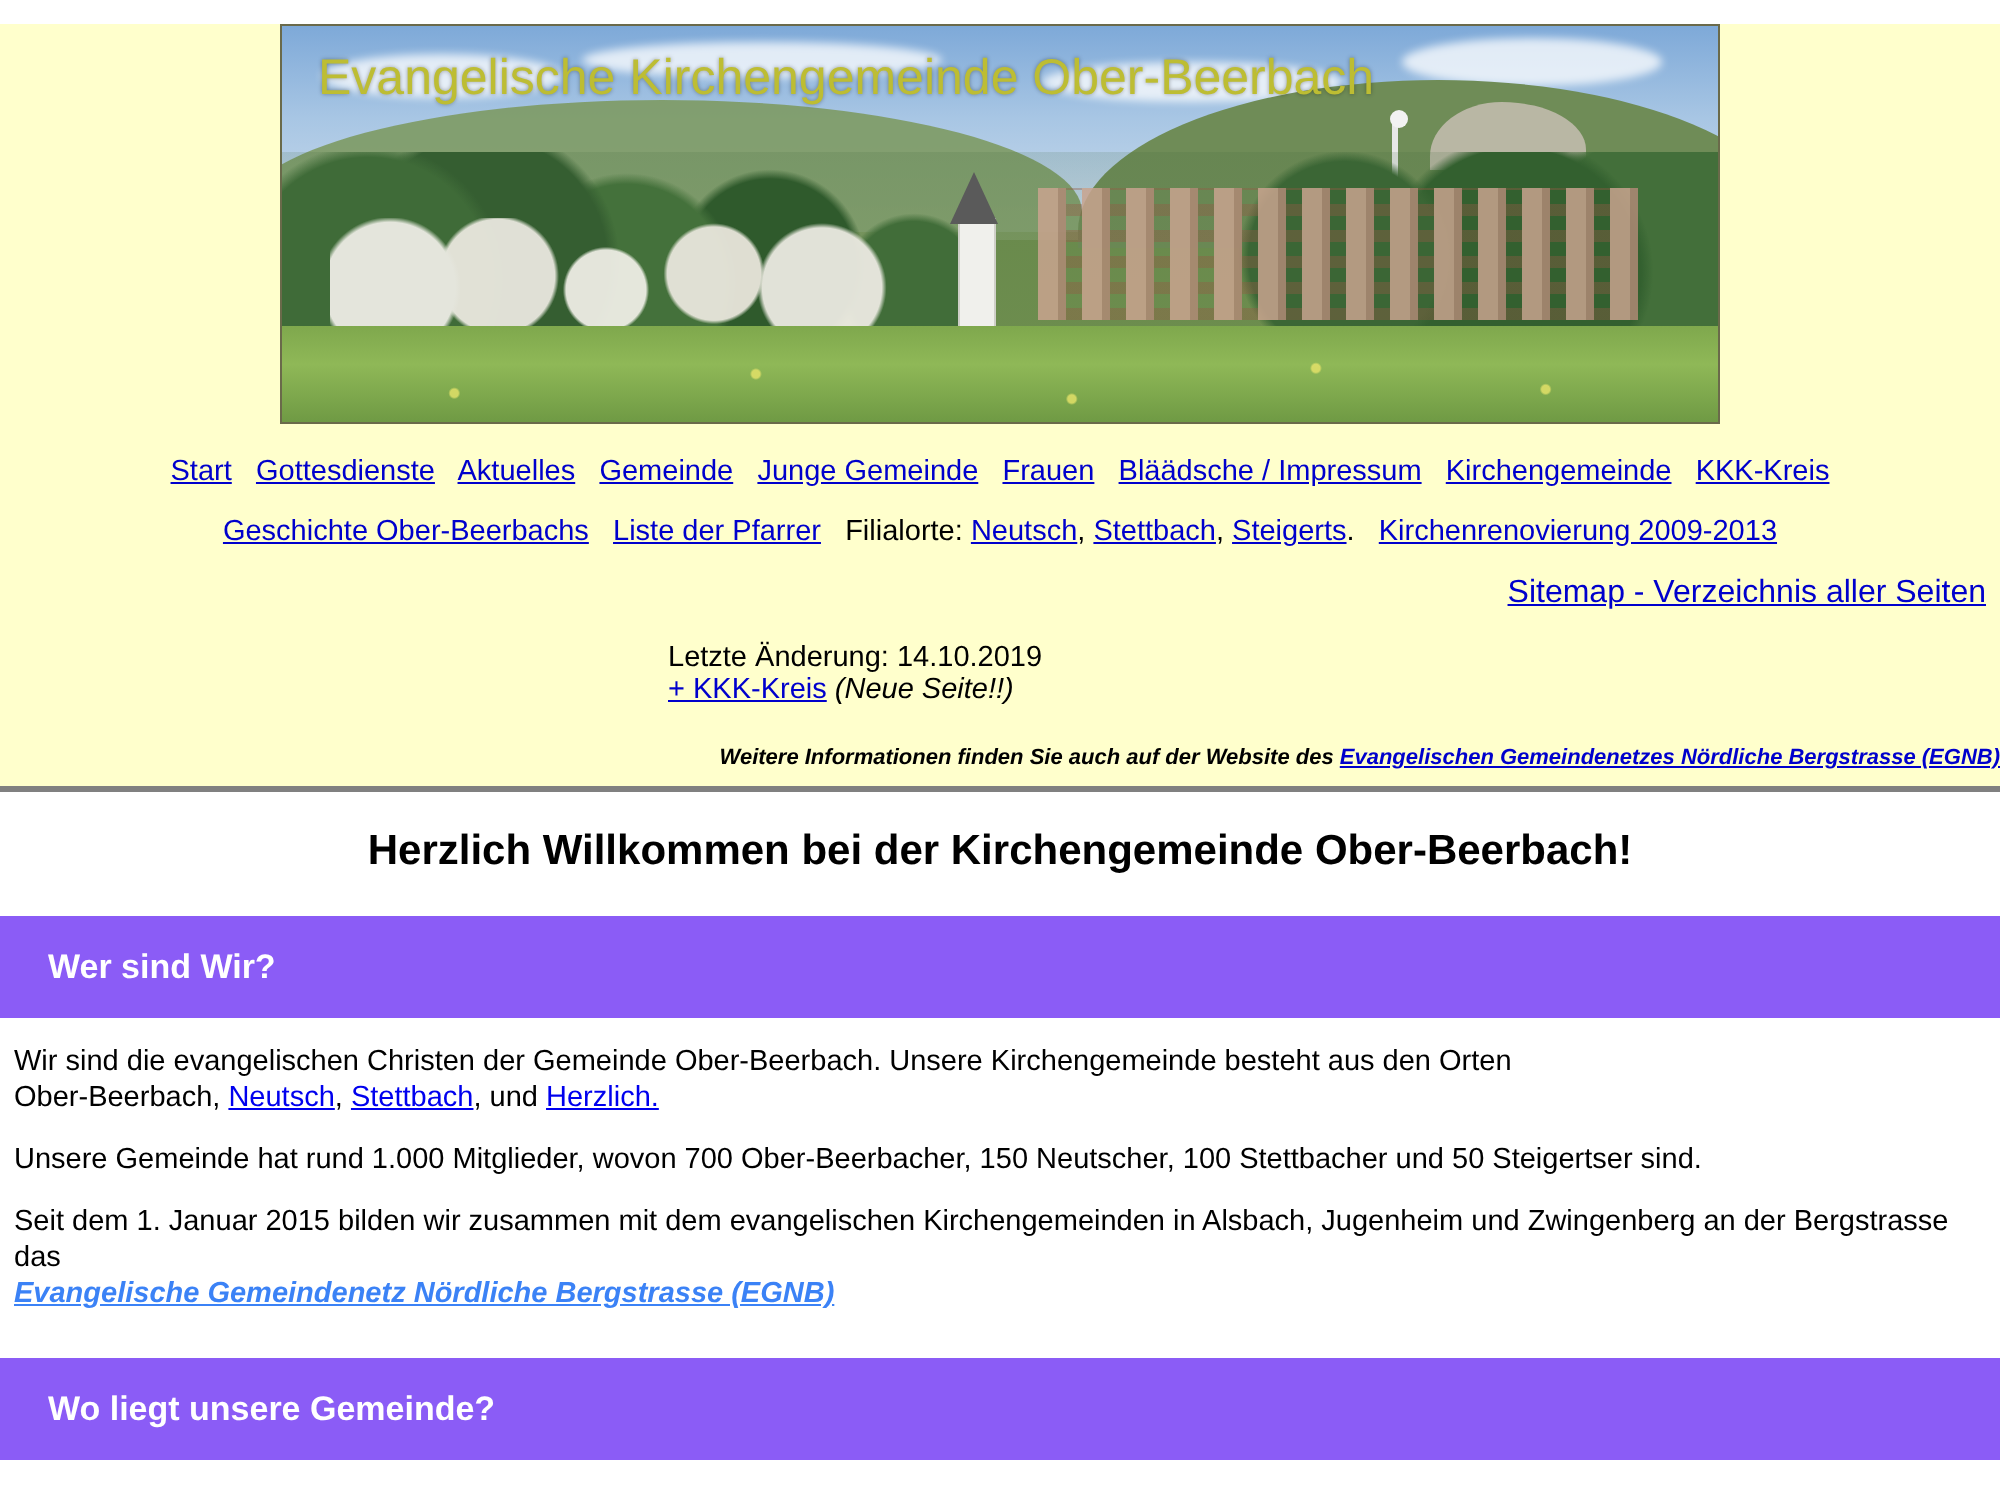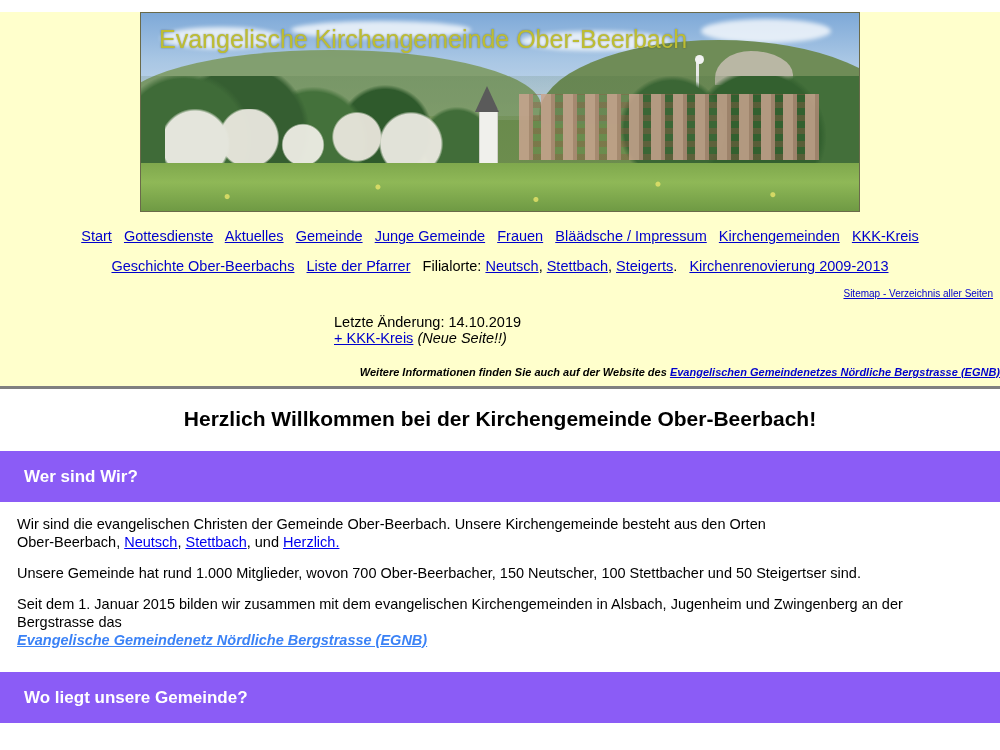--- a/index.html
+++ b/index.html
@@ -133,21 +133,21 @@
   }
   .nav-row.second { margin-top: 14px; }
   .nav-row a, .link {
     color: #0000cc;
     text-decoration: underline;
   }
   .sitemap-row {
     text-align: right;
     padding-right: 7px;
     margin-top: 14px;
-    font-size: 10px;
+    font-size: 16px;
   }
   .meta-block {
     margin-top: 16px;
     padding-left: 334px;
     font-size: 14.5px;
     line-height: 15px;
   }
   .meta-block div { margin-bottom: 1px; }
   .meta-block .italic-note { font-style: italic; }
   .egnb-row {
@@ -174,21 +174,21 @@
     padding: 18px 8px 18px 24px;
     height: 15px;
     line-height: 15px;
   }
   .body-text {
     font-size: 14.5px;
     line-height: 18px;
     color: #000;
     padding: 0 7px;
   }
-  .body-text p { margin: 13px 10px; }
+  .body-text p { margin: 13px 0; }
   .body-text .strong-link {
     color: #3b82f6; font-weight: bold; font-style: italic; text-decoration: underline;
   }
   .gap-sm { height: 10px; }
 </style>
 </head>
 <body>
 
 <div class="page">
 
@@ -223,21 +223,21 @@
       <a href="#">Aktuelles</a>
       <span>&nbsp;</span>
       <a href="#">Gemeinde</a>
       <span>&nbsp;</span>
       <a href="#">Junge Gemeinde</a>
       <span>&nbsp;</span>
       <a href="#">Frauen</a>
       <span>&nbsp;</span>
       <a href="#">Bläädsche / Impressum</a>
       <span>&nbsp;</span>
-      <a href="#">Kirchengemeinden</a>
+      <a href="#">Kirchengemeinde</a>
       <span>&nbsp;</span>
       <a href="#">KKK-Kreis</a>
     </div>
 
     <div class="nav-row second">
       <a href="#">Geschichte Ober-Beerbachs</a>
       <span>&nbsp;</span>
       <a href="#">Liste der Pfarrer</a>
       <span>&nbsp;</span>
       <span>Filialorte: </span><a href="#">Neutsch</a><span>, </span><a href="#">Stettbach</a><span>, </span><a href="#">Steigerts</a><span>.</span>

